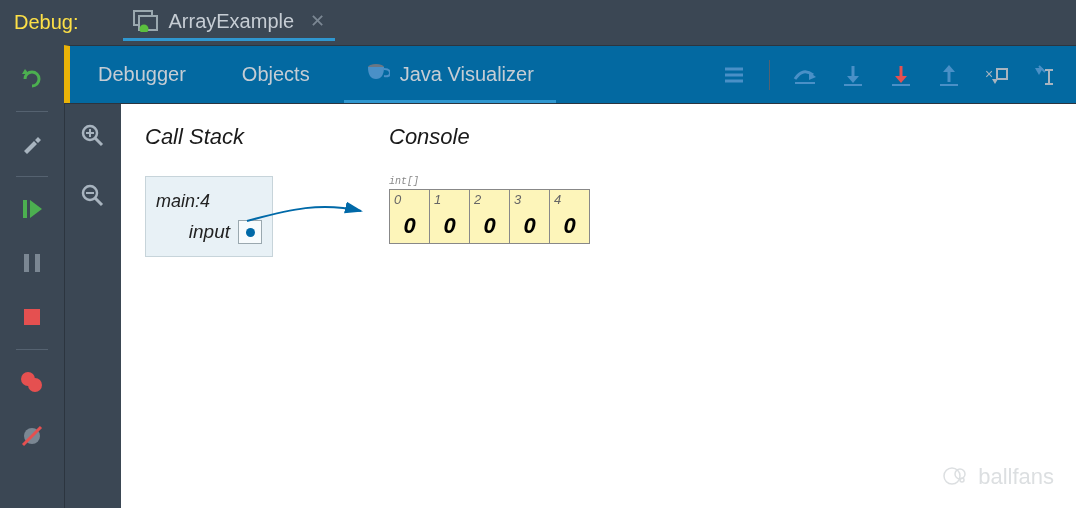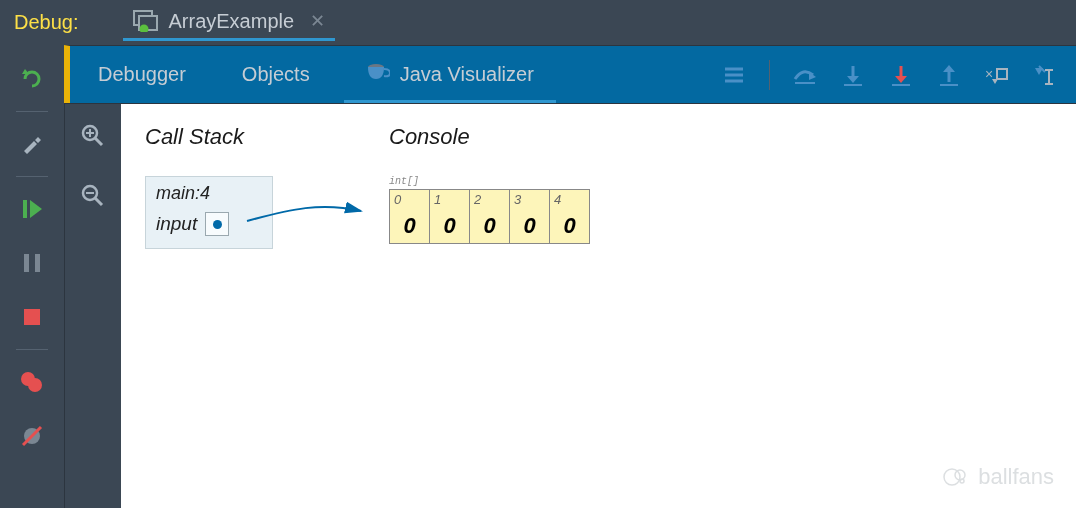--- a/index.html
+++ b/index.html
@@ -156,33 +156,33 @@
     }
     .col-header {
       font-size: 22px;
       color: #1a1a1a;
       margin-bottom: 26px;
       font-weight: 400;
     }
     .stack-frame {
       background: #e8f1f6;
       border: 1px solid #c7d4da;
-      padding: 6px 10px 12px 10px;
+      padding: 14px 10px 12px 10px;
       width: 128px;
       font-family: Consolas, "Courier New", monospace;
     }
     .frame-title {
       font-size: 18px;
       color: #222;
       margin-bottom: 8px;
     }
     .frame-var-row {
       display: flex;
       align-items: center;
-      justify-content: flex-start;
+      justify-content: flex-end;
       gap: 8px;
     }
     .frame-var-name {
       font-size: 19px;
       color: #222;
     }
     .pointer-box {
       width: 24px;
       height: 24px;
       border: 1px solid #9aa8af;
@@ -235,21 +235,20 @@
       left: 0;
       pointer-events: none;
     }
     .watermark {
       position: absolute;
       right: 22px;
       bottom: 18px;
       color: #dcdfe1;
       font-size: 22px;
       display: flex;
-      align-items: center;
       gap: 8px;
     }
   </style>
 </head>
 <body>
 
 <div class="top-bar">
   <span class="debug-label">Debug:</span>
   <div class="session-tab-wrap">
     <span class="session-icon">

